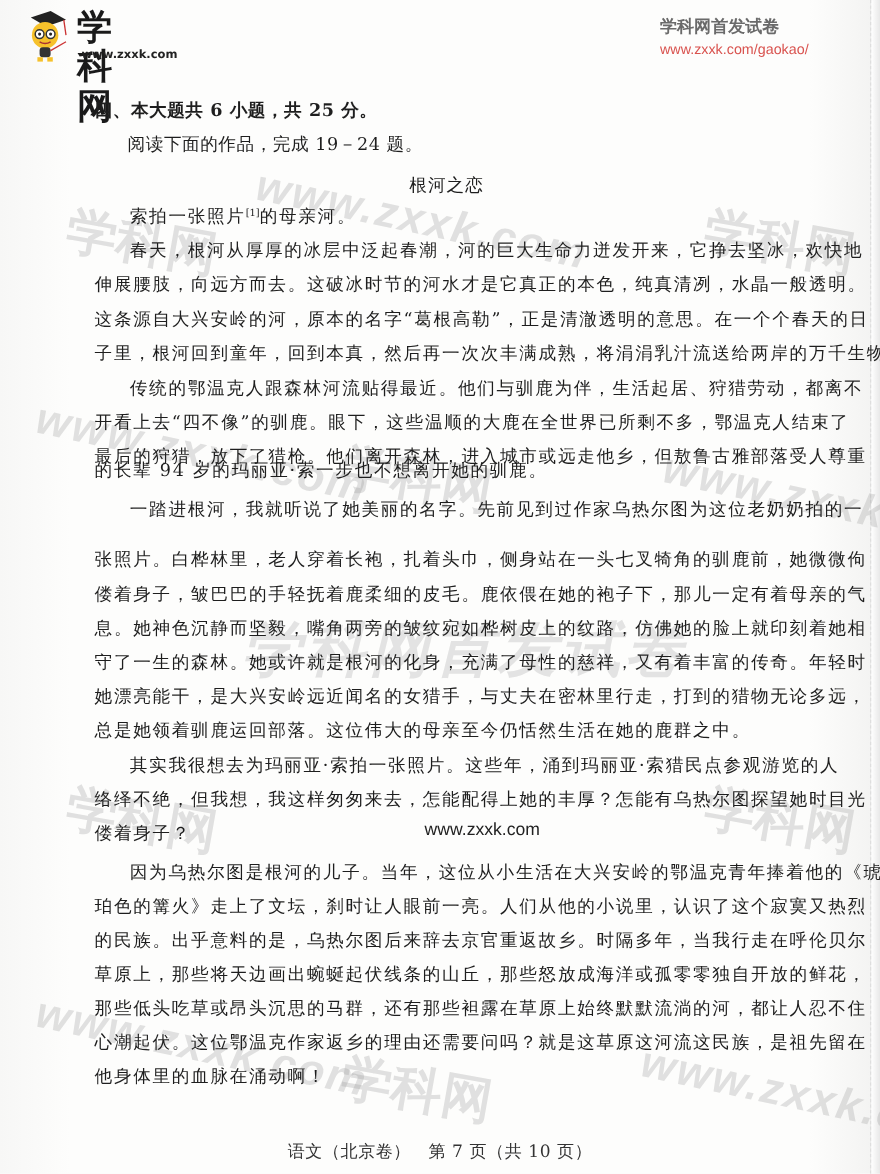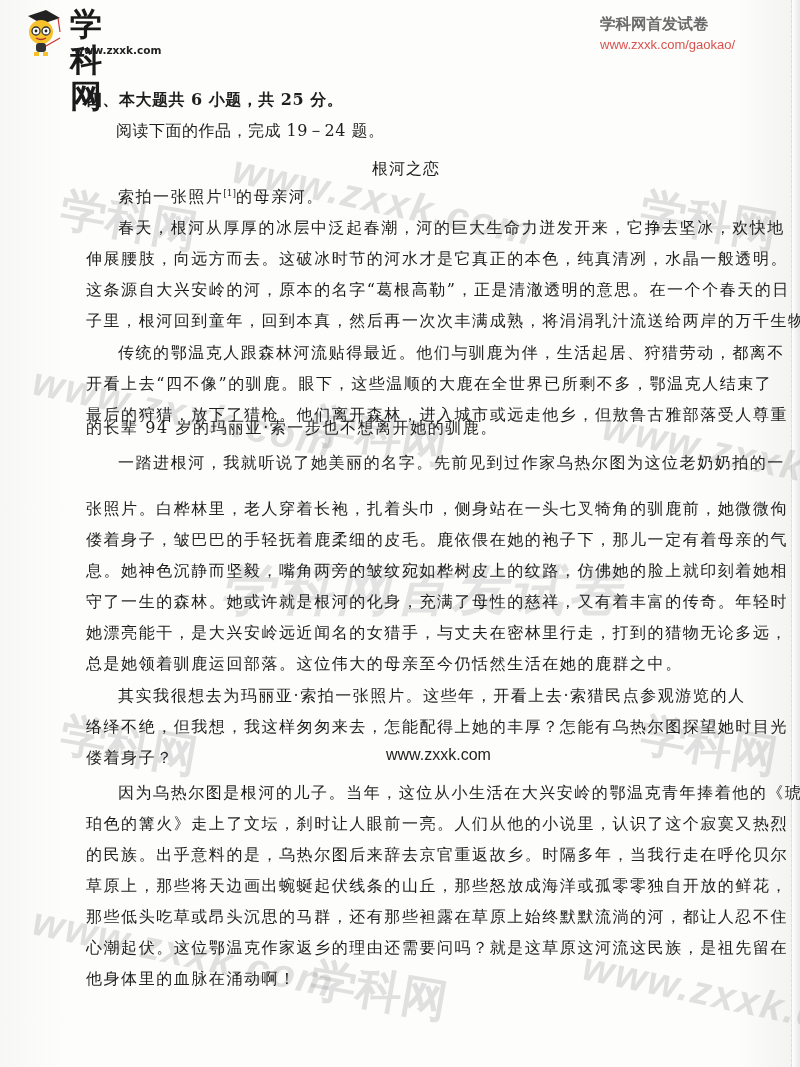--- a/index.html
+++ b/index.html
@@ -103,26 +103,27 @@
     <div class="line" style="top:328px;">的长辈 94 岁的玛丽亚·索一步也不想离开她的驯鹿。</div>
 
     <div class="line indent" style="top:363px;">一踏进根河，我就听说了她美丽的名字。先前见到过作家乌热尔图为这位老奶奶拍的一</div>
     <div class="line" style="top:409px;">张照片。白桦林里，老人穿着长袍，扎着头巾，侧身站在一头七叉犄角的驯鹿前，她微微佝</div>
     <div class="line" style="top:440px;">偻着身子，皱巴巴的手轻抚着鹿柔细的皮毛。鹿依偎在她的袍子下，那儿一定有着母亲的气</div>
     <div class="line" style="top:471px;">息。她神色沉静而坚毅，嘴角两旁的皱纹宛如桦树皮上的纹路，仿佛她的脸上就印刻着她相</div>
     <div class="line" style="top:502px;">守了一生的森林。她或许就是根河的化身，充满了母性的慈祥，又有着丰富的传奇。年轻时</div>
     <div class="line" style="top:533px;text-align:right;">她漂亮能干，是大兴安岭远近闻名的女猎手，与丈夫在密林里行走，打到的猎物无论多远，</div>
     <div class="line" style="top:564px;">总是她领着驯鹿运回部落。这位伟大的母亲至今仍恬然生活在她的鹿群之中。</div>
 
-    <div class="line indent" style="top:596px;">其实我很想去为玛丽亚·索拍一张照片。这些年，开看上去·索猎民点参观游览的人</div>
+    <div class="line indent" style="top:596px;">其实我很想去为玛丽亚·索拍一张照片。这些年，涌到玛丽亚·索猎民点参观游览的人</div>
     <div class="line" style="top:627px;">络绎不绝，但我想，我这样匆匆来去，怎能配得上她的丰厚？怎能有乌热尔图探望她时目光</div>
     <div class="line" style="top:658px;">偻着身子？</div>
 
     <div class="line indent" style="top:693px;">因为乌热尔图是根河的儿子。当年，这位从小生活在大兴安岭的鄂温克青年捧着他的《琥</div>
     <div class="line" style="top:724px;">珀色的篝火》走上了文坛，刹时让人眼前一亮。人们从他的小说里，认识了这个寂寞又热烈</div>
     <div class="line" style="top:755px;">的民族。出乎意料的是，乌热尔图后来辞去京官重返故乡。时隔多年，当我行走在呼伦贝尔</div>
     <div class="line" style="top:786px;">草原上，那些将天边画出蜿蜒起伏线条的山丘，那些怒放成海洋或孤零零独自开放的鲜花，</div>
     <div class="line" style="top:817px;">那些低头吃草或昂头沉思的马群，还有那些袒露在草原上始终默默流淌的河，都让人忍不住</div>
     <div class="line" style="top:848px;">心潮起伏。这位鄂温克作家返乡的理由还需要问吗？就是这草原这河流这民族，是祖先留在</div>
     <div class="line" style="top:879px;">他身体里的血脉在涌动啊！</div>
   </div>
 
+  <div class="footer">语文（北京卷）　第 7 页（共 10 页）</div>
 </div>
 
 </body></html>

